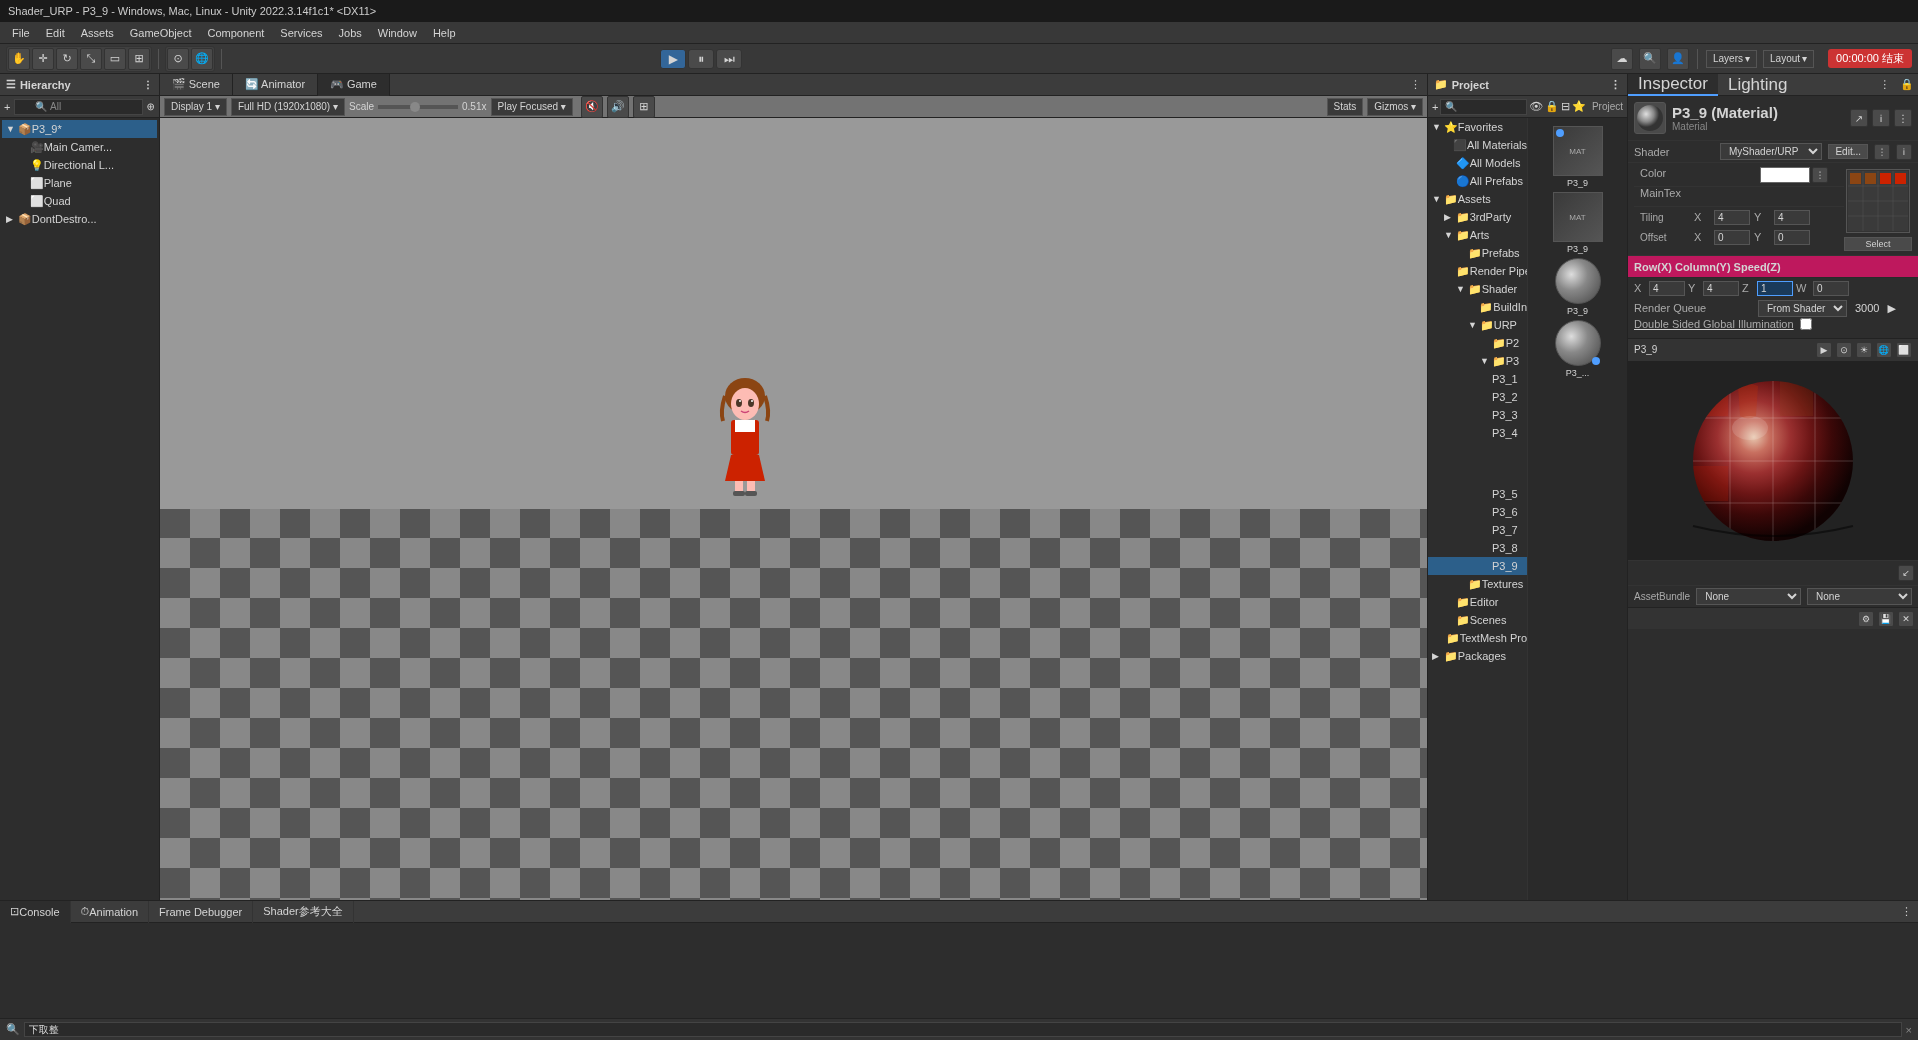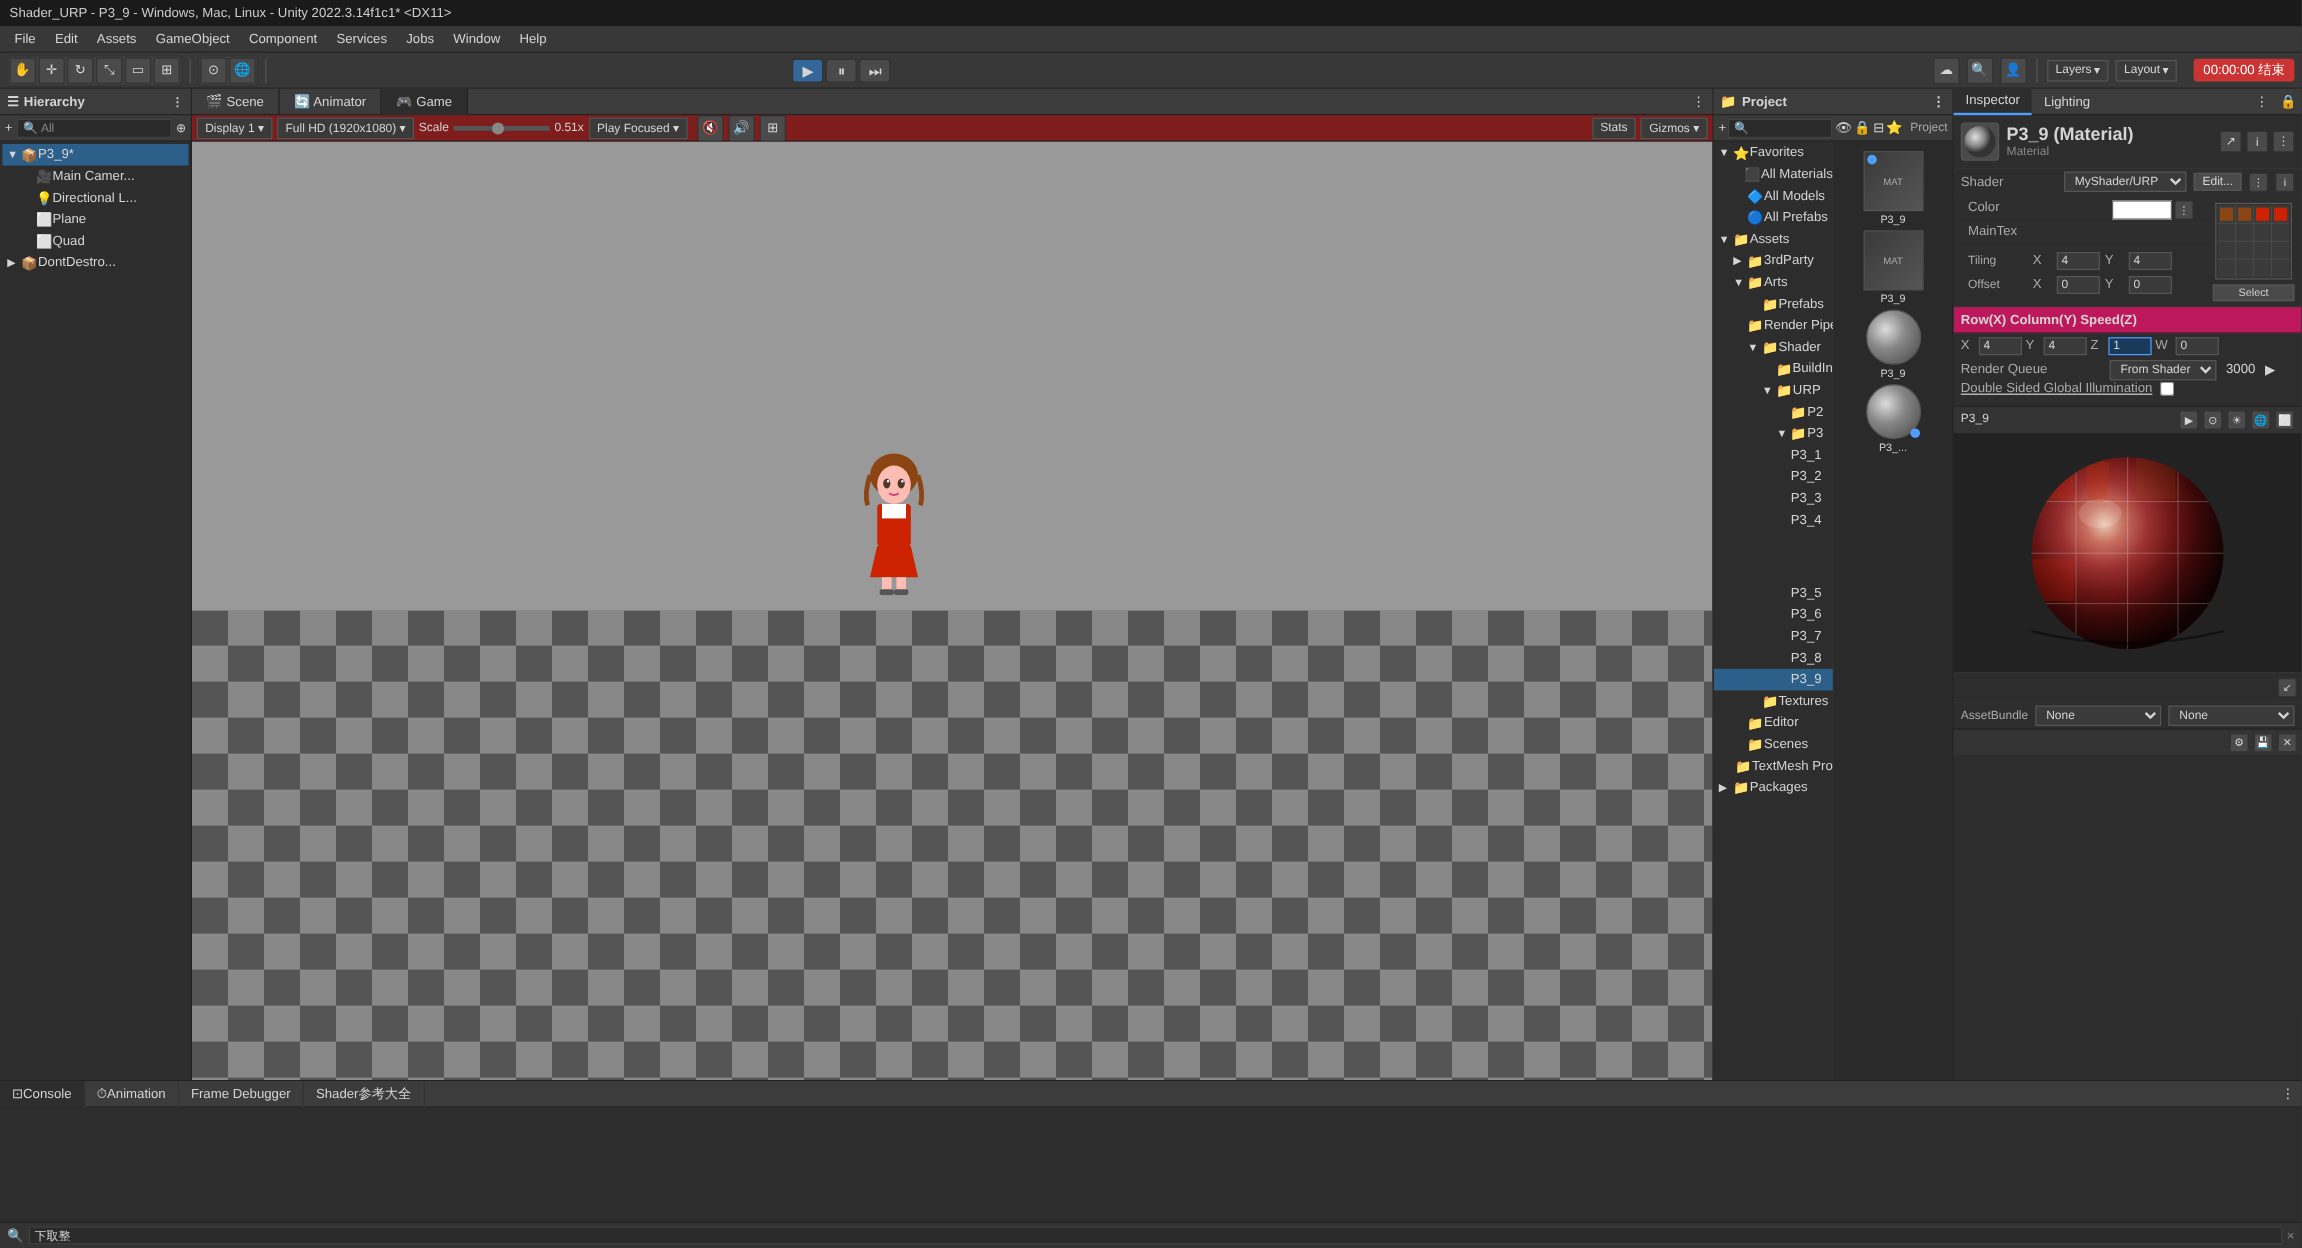--- a/index.html
+++ b/index.html
@@ -101,21 +101,21 @@
       cursor: pointer;
       font-size: 11px;
       height: 22px;
       display: flex;
       align-items: center;
       border-right: 1px solid #222;
     }
     .viewport-tab.active { background: #2d2d2d; }
     #viewport-toolbar {
       height: 22px;
-      background: #7f1d1d;
+      background: #737373;
       display: flex;
       align-items: center;
       padding: 0 4px;
       gap: 4px;
       border-bottom: 1px solid #222;
       font-size: 10px;
     }
     #viewport-canvas {
       flex: 1;
       background: #555;
@@ -157,21 +157,21 @@
     #inspector-tabs {
       height: 22px;
       background: #3c3c3c;
       display: flex;
       align-items: center;
       border-bottom: 1px solid #222;
     }
     .insp-tab {
       padding: 2px 10px;
       cursor: pointer;
-      font-size: 11px;
+      font-size: 17px;
       height: 22px;
       display: flex;
       align-items: center;
     }
     .insp-tab.active { background: #2d2d2d; border-bottom: 2px solid #4f9eff; }
 
     
     .tree-item {
       display: flex;
       align-items: center;
@@ -604,21 +604,21 @@
 
       <div id="hierarchy">
         <div class="panel-header">
           <span>☰</span>
           <span>Hierarchy</span>
           <span style="margin-left:auto; font-size:10px;">⋮</span>
         </div>
         <div style="height:22px; background:#3a3a3a; display:flex; align-items:center; padding:0 4px; gap:4px; border-bottom:1px solid #222;">
           <span style="cursor:pointer;">+</span>
           <div style="flex:1; background:#2a2a2a; border:1px solid #444; height:16px; display:flex; align-items:center; padding:0 4px;">
-            <span style="font-size:10px; color:#888;">🔍 All</span>
+            <span style="font-size:10px; color:#888;margin-left:16px;">🔍 All</span>
           </div>
           <span style="font-size:10px;">⊕</span>
         </div>
         <div class="panel-content">
           <div class="tree-item selected">
             <span class="tree-arrow">▼</span>
             <span>📦</span>
             <span> P3_9*</span>
           </div>
           <div class="tree-item indent-1">

